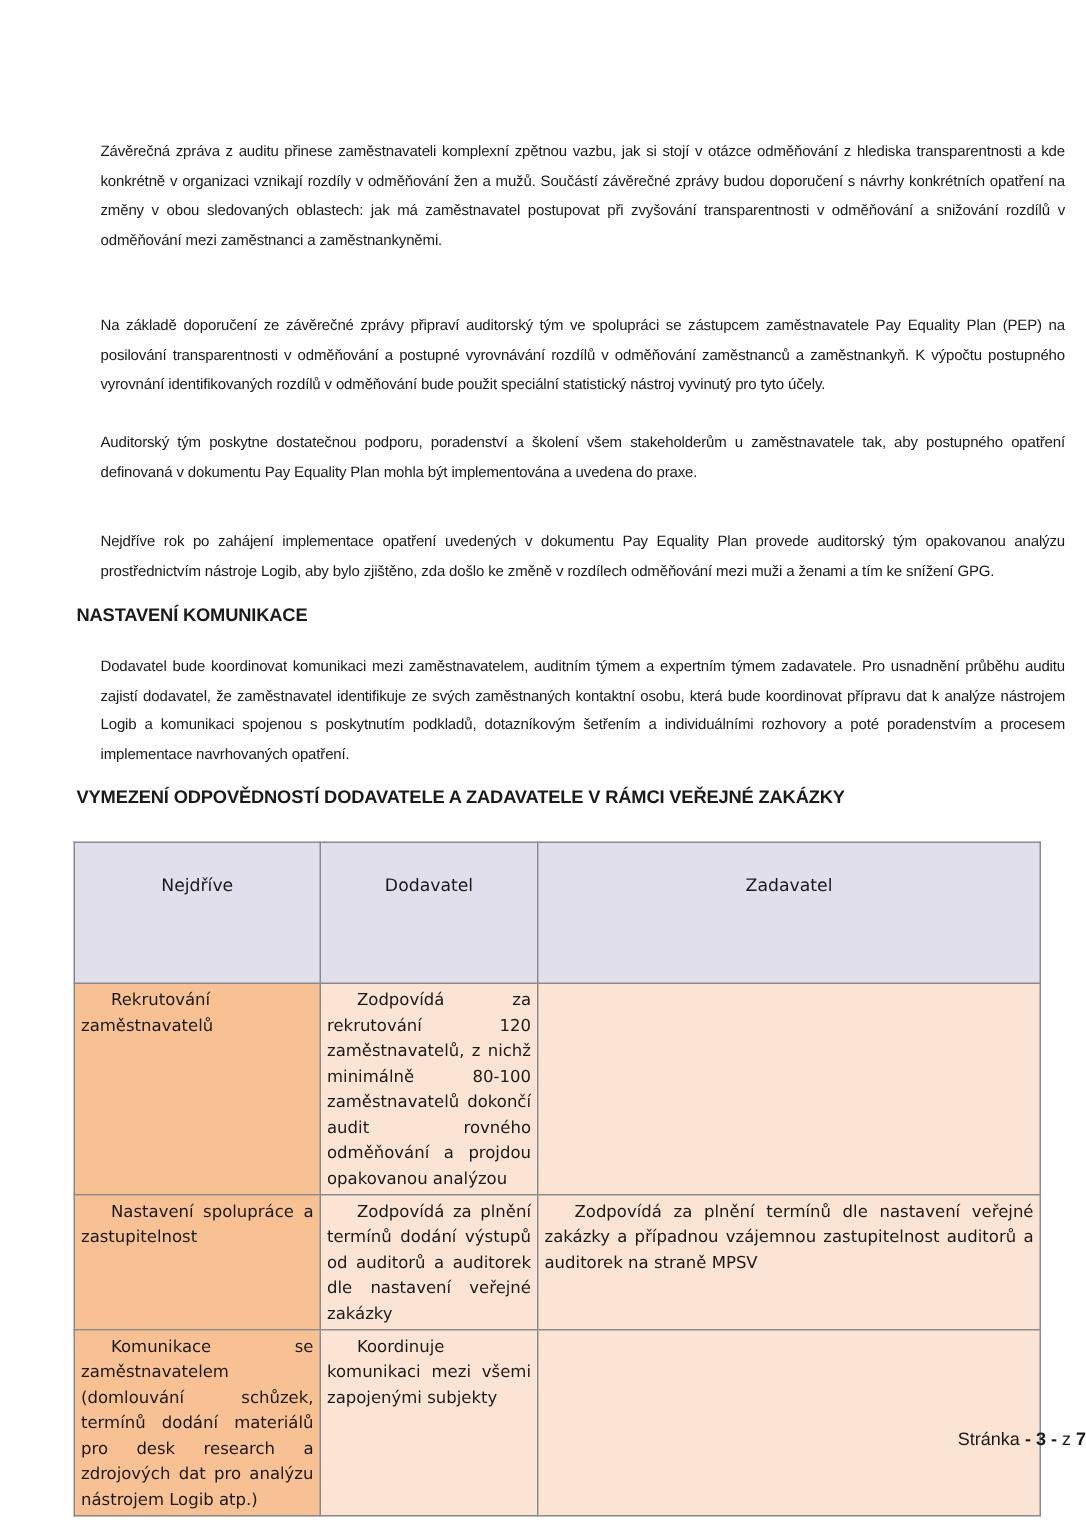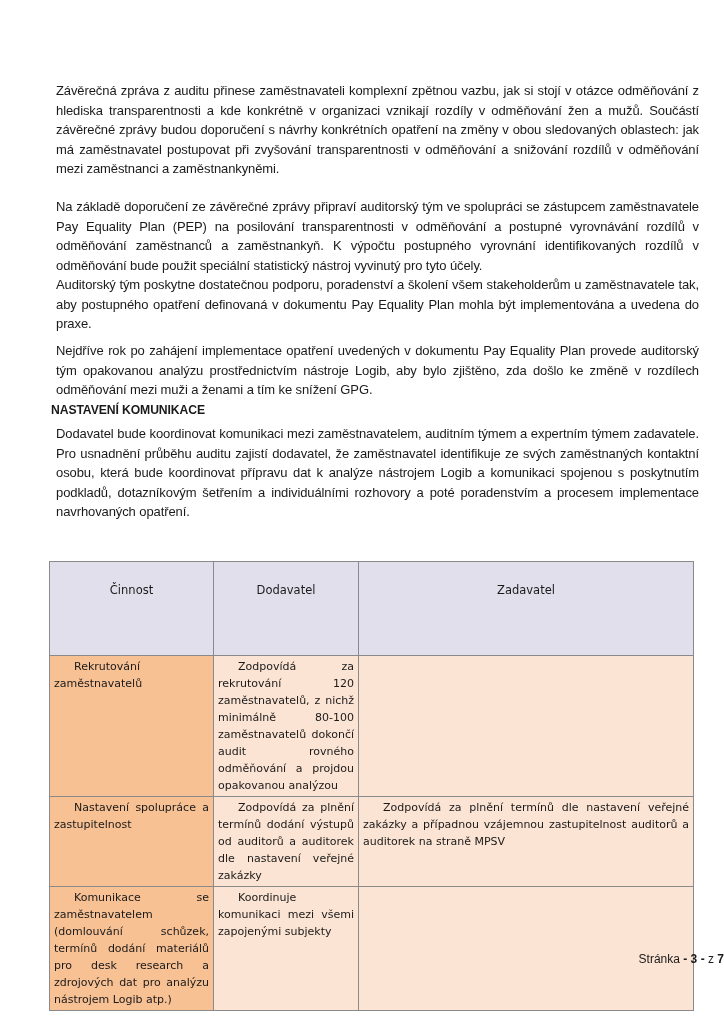--- a/index.html
+++ b/index.html
@@ -1,20 +1,20 @@
 <!DOCTYPE html>
 <html><head>
 <meta charset="utf-8">
 <style>
   html, body { margin: 0; padding: 0; background: #ffffff; }
   body { width: 724px; height: 1024px; position: relative; overflow: hidden;
          font-family: "Liberation Sans", sans-serif; color: #1a1a1a; }
   .page { position: absolute; left: 0; top: 0; width: 724px; height: 1024px; }
-  .para { position: absolute; left: 51px; width: 643px; font-size: 13px; line-height: 19.6px;
-          text-align: justify; margin: 5px; letter-spacing: -0.1px; }
+  .para { position: absolute; left: 51px; width: 643px; font-size: 10px; line-height: 19.6px;
+          text-align: justify; margin: 16px; letter-spacing: -0.1px; }
   .heading { position: absolute; left: 51px; font-size: 12.2px; font-weight: bold; margin: 0; letter-spacing: -0.1px; }
   table.resp { position: absolute; left: 49px; top: 561px; width: 645px; border-collapse: collapse;
                font-family: "DejaVu Sans", sans-serif; font-size: 11px; }
   table.resp td, table.resp th { border: 1px solid #8a8a8a; vertical-align: top; padding: 2px 4px 2px 4px; }
   table.resp th { background: #e2dfec; font-weight: normal; font-size: 11.5px; text-align: center;
                   vertical-align: top; padding-top: 21px; height: 70px; }
   table.resp td { line-height: 17px; text-align: justify; text-align-last: left; }
   td.c1 { background: #f8c194; width: 155px; }
   td.c2 { background: #fce4d4; width: 136px; }
   td.c3 { background: #fce4d4; }
@@ -28,25 +28,26 @@
 <div class="page">
 
   <p class="para" style="top:76px;">Závěrečná zpráva z auditu přinese zaměstnavateli komplexní zpětnou vazbu, jak si stojí v otázce odměňování z hlediska transparentnosti a kde konkrétně v organizaci vznikají rozdíly v odměňování žen a mužů. Součástí závěrečné zprávy budou doporučení s návrhy konkrétních opatření na změny v obou sledovaných oblastech: jak má zaměstnavatel postupovat při zvyšování transparentnosti v odměňování a snižování rozdílů v odměňování mezi zaměstnanci a zaměstnankyněmi.</p>
   <p class="para" style="top:192px;">Na základě doporučení ze závěrečné zprávy připraví auditorský tým ve spolupráci se zástupcem zaměstnavatele Pay Equality Plan (PEP) na posilování transparentnosti v odměňování a postupné vyrovnávání rozdílů v odměňování zaměstnanců a zaměstnankyň. K výpočtu postupného vyrovnání identifikovaných rozdílů v odměňování bude použit speciální statistický nástroj vyvinutý pro tyto účely.</p>
   <p class="para" style="top:270px;">Auditorský tým poskytne dostatečnou podporu, poradenství a školení všem stakeholderům u zaměstnavatele tak, aby postupného opatření definovaná v dokumentu Pay Equality Plan mohla být implementována a uvedena do praxe.</p>
   <p class="para" style="top:336px;">Nejdříve rok po zahájení implementace opatření uvedených v dokumentu Pay Equality Plan provede auditorský tým opakovanou analýzu prostřednictvím nástroje Logib, aby bylo zjištěno, zda došlo ke změně v rozdílech odměňování mezi muži a ženami a tím ke snížení GPG.</p>
 
   <p class="heading" style="top:403px;">NASTAVENÍ KOMUNIKACE</p>
   <p class="para" style="top:419px;">Dodavatel bude koordinovat komunikaci mezi zaměstnavatelem, auditním týmem a expertním týmem zadavatele. Pro usnadnění průběhu auditu zajistí dodavatel, že zaměstnavatel identifikuje ze svých zaměstnaných kontaktní osobu, která bude koordinovat přípravu dat k analýze nástrojem Logib a komunikaci spojenou s poskytnutím podkladů, dotazníkovým šetřením a individuálními rozhovory a poté poradenstvím a procesem implementace navrhovaných opatření.</p>
 
+  <p class="heading" style="top:524px;">VYMEZENÍ ODPOVĚDNOSTÍ DODAVATELE A ZADAVATELE V RÁMCI VEŘEJNÉ ZAKÁZKY</p>
 
   <table class="resp">
     <thead>
       <tr>
-        <th>Činnost</th>
+        <th>Nejdříve</th>
         <th>Dodavatel</th>
         <th>Zadavatel</th>
       </tr>
     </thead>
     <tbody>
       <tr style="height:114px;">
         <td class="c1"><span class="ind"></span><span>Rekrutování zaměstnavatelů</span></td>
         <td class="c2"><span class="ind"></span><span>Zodpovídá za rekrutování 120 zaměstnavatelů, z nichž minimálně 80-100 zaměstnavatelů dokončí audit rovného odměňování a projdou opakovanou analýzou</span></td>
         <td class="c3"><span></span></td>
       </tr>

